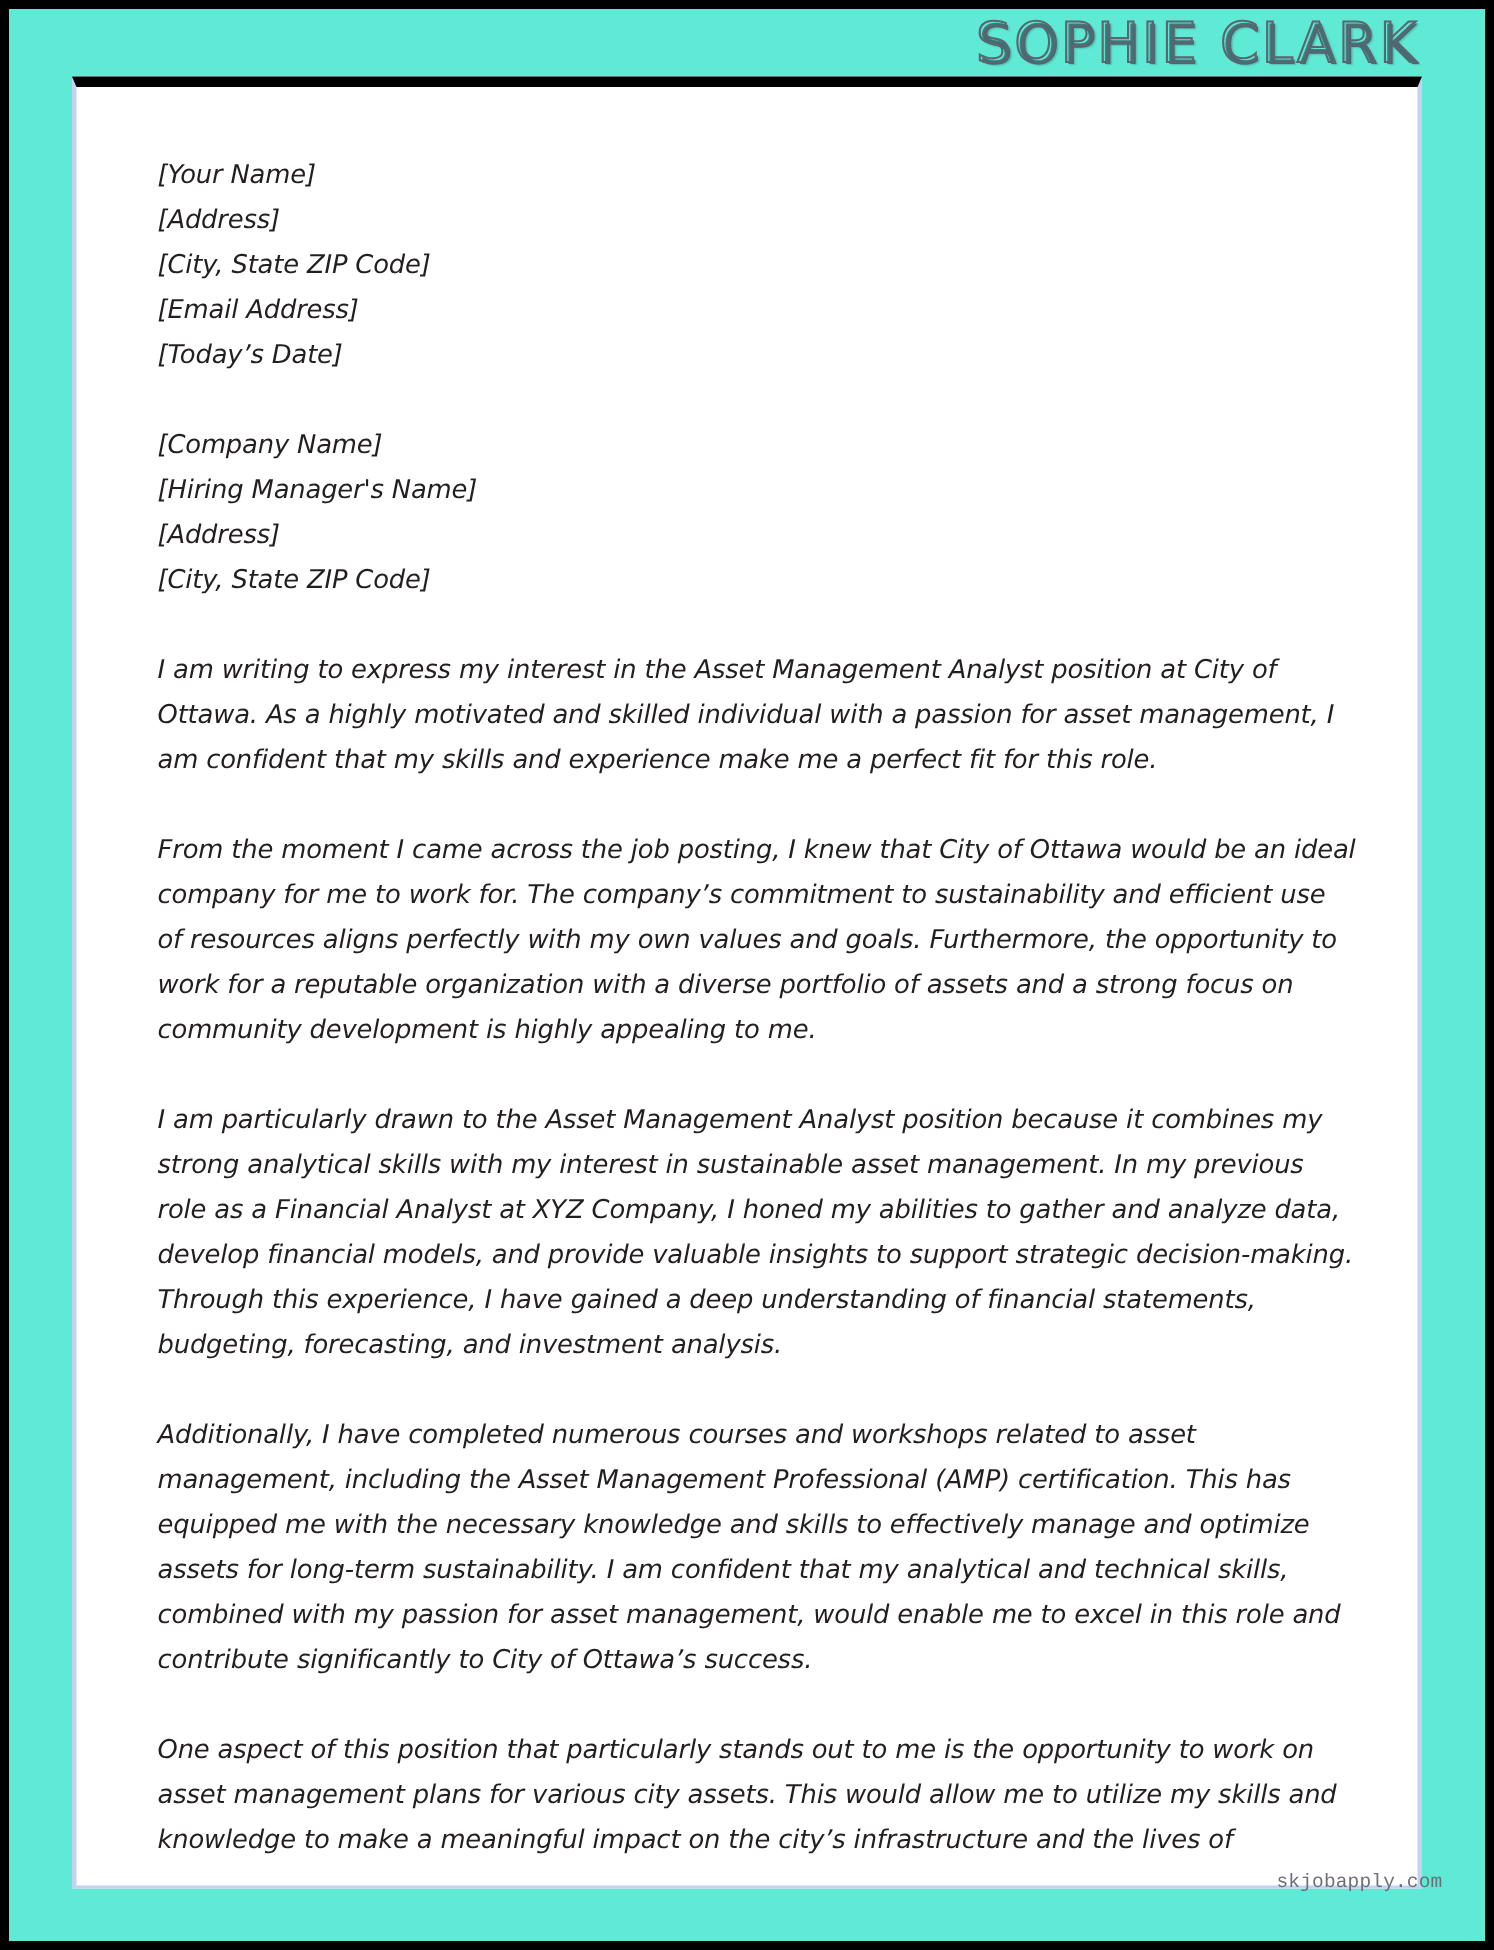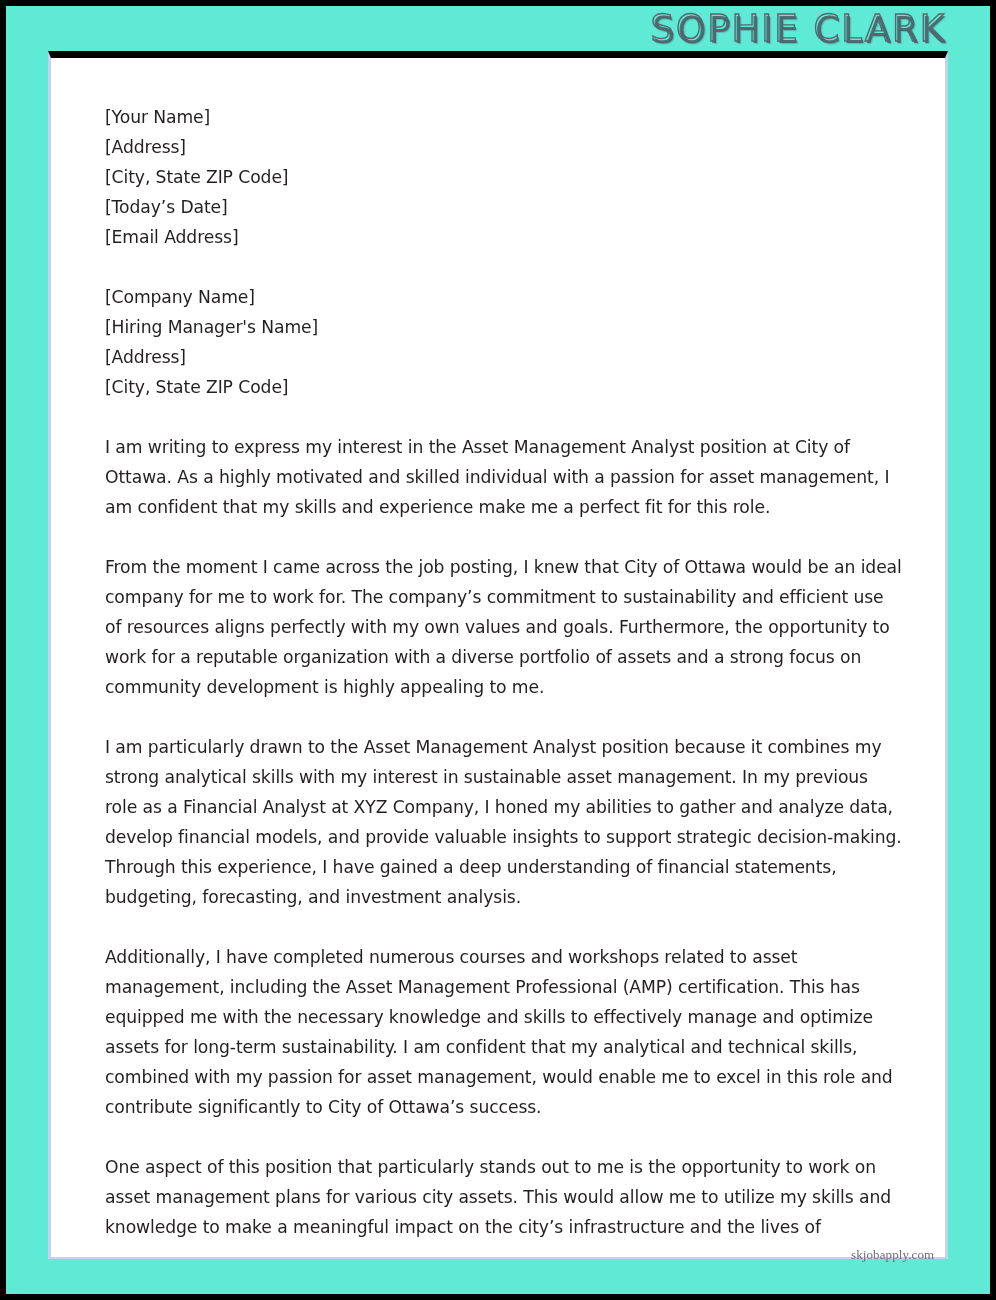--- a/index.html
+++ b/index.html
@@ -81,40 +81,42 @@
     top: 96px;
     width: 800px;
     font-family: "DejaVu Sans", sans-serif;
     font-size: 17.2px;
     line-height: 30px;
     color: #231f20;
     letter-spacing: -0.1px;
   }
   .addr-block {
     margin: 0 0 30px 0;
+    font-style: italic;
   }
   .addr-line {
     display: block;
     white-space: nowrap;
   }
   .salutation {
     margin: 0 0 30px 0;
   }
   .para {
     margin: 0 0 30px 0;
     text-align: left;
+    font-style: italic;
   }
   .para:last-child { margin-bottom: 0; }
 
   
   #watermark {
     position: absolute;
     left: 845px;
     top: 1241px;
-    font-family: Liberation Serif, serif;
+    font-family: Liberation Mono, monospace;
     font-size: 13px;
     line-height: 16px;
     color: #6c6f76;
     letter-spacing: 0.1px;
     white-space: nowrap;
     pointer-events: none;
   }
 </style>
 </head>
 <body>
@@ -127,22 +129,22 @@
     </div>
 
     <div id="letter-page"></div>
 
     <div id="letter-body">
 
       <div class="addr-block">
         <span class="addr-line">[Your Name]</span>
         <span class="addr-line">[Address]</span>
         <span class="addr-line">[City, State ZIP Code]</span>
+        <span class="addr-line">[Email Address]</span>
         <span class="addr-line">[Today’s Date]</span>
-        <span class="addr-line">[Email Address]</span>
       </div>
 
       <div class="addr-block">
         <span class="addr-line">[Company Name]</span>
         <span class="addr-line">[Hiring Manager's Name]</span>
         <span class="addr-line">[Address]</span>
         <span class="addr-line">[City, State ZIP Code]</span>
       </div>
 
 

